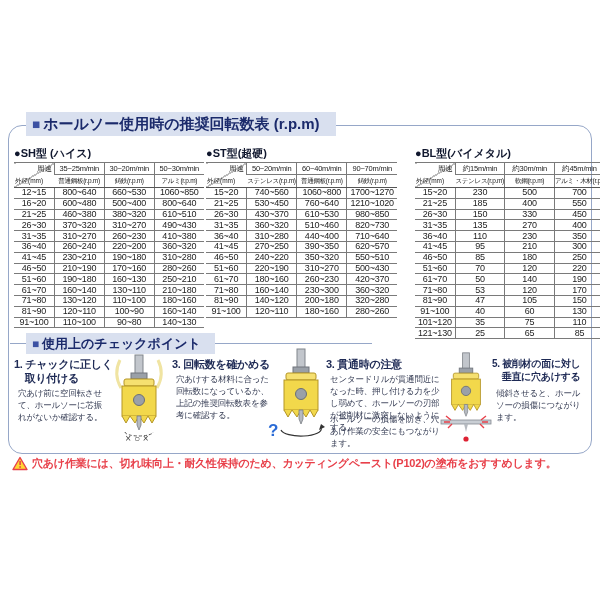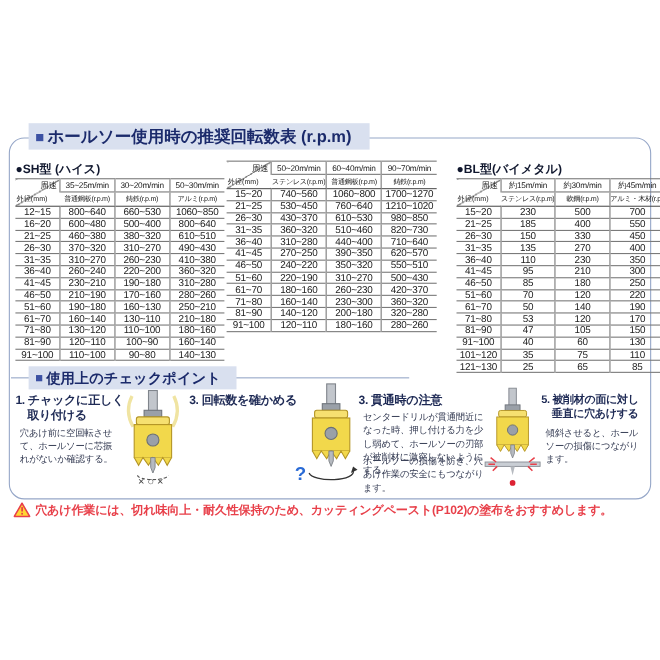--- a/index.html
+++ b/index.html
@@ -168,20 +168,21 @@
           <tr>
             <td>91~100</td>
             <td>110~100</td>
             <td>90~80</td>
             <td>140~130</td>
           </tr>
         </tbody>
       </table>
     </div>
   <div class="tbl" id="tbl1">
+      <div class="cap">●ST型(超硬)</div>
       <table>
         <thead>
           <tr class="speeds">
             <th class="corner" rowspan="2">
               <span class="ct">周速</span>
               <span class="cb">外径(mm)</span>
             </th>
             <th class="sp">50~20m/min</th>
             <th class="sp">60~40m/min</th>
             <th class="sp">90~70m/min</th>
@@ -387,20 +388,21 @@
   <div class="cp-body" id="cp1b">穴あけ前に空回転させて、ホールソーに芯振れがないか確認する。</div>
   <svg class="ill" id="ill1" width="58" height="86" viewBox="0 0 58 86">
     <path d="M10 8 q-7 14 1 28" fill="none" stroke="#f0e4a2" stroke-width="3"></path>
     <path d="M48 8 q7 14 -1 28" fill="none" stroke="#f0e4a2" stroke-width="3"></path>
     <use href="#holesaw" x="2" y="2" width="54" height="78"></use>
     <path d="M15 80 a14 4 0 1 0 28 0" fill="none" stroke="#555" stroke-width="1" stroke-dasharray="3 2"></path>
   </svg>
   <div class="xox">× ○ ×</div>
 
   <div class="cp-title" id="cp2t">3. 回転数を確かめる</div>
+  <div class="cp-body" id="cp2b">穴あけする材料に合った回転数になっているか、上記の推奨回転数表を参考に確認する。</div>
   <svg class="ill" id="ill2" width="62" height="96" viewBox="0 0 62 96">
     <use href="#holesaw" x="6" y="0" width="54" height="78"></use>
     <text x="0" y="88" font-size="17" font-weight="bold" fill="#2a6bd6">?</text>
     <path d="M13 82 a20 7 0 1 0 40 -2" fill="none" stroke="#333" stroke-width="1.2"></path>
     <path d="M53 76 l4 3 l-6 3 z" fill="#333"></path>
   </svg>
 
   <div class="cp-title" id="cp3t">3. 貫通時の注意</div>
   <div class="cp-body" id="cp3b">センタードリルが貫通間近になった時、押し付ける力を少し弱めて、ホールソーの刃部が被削材に激突しないようにする。</div>
   <div class="cp-body" id="cp3b2">ホールソーの損傷を防ぎ、穴あけ作業の安全にもつながります。</div>

